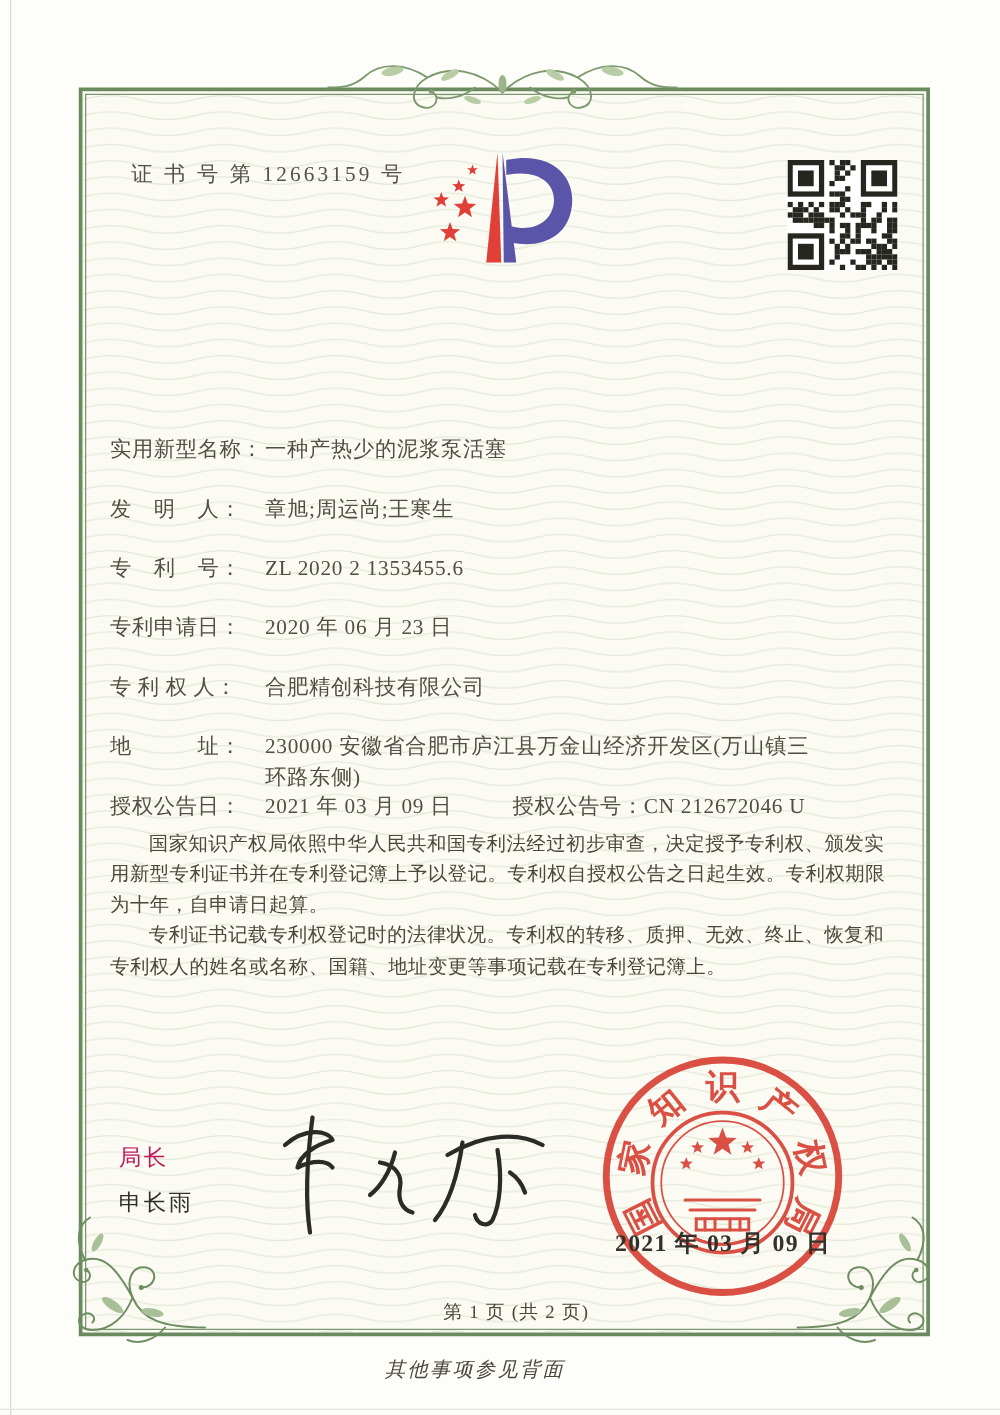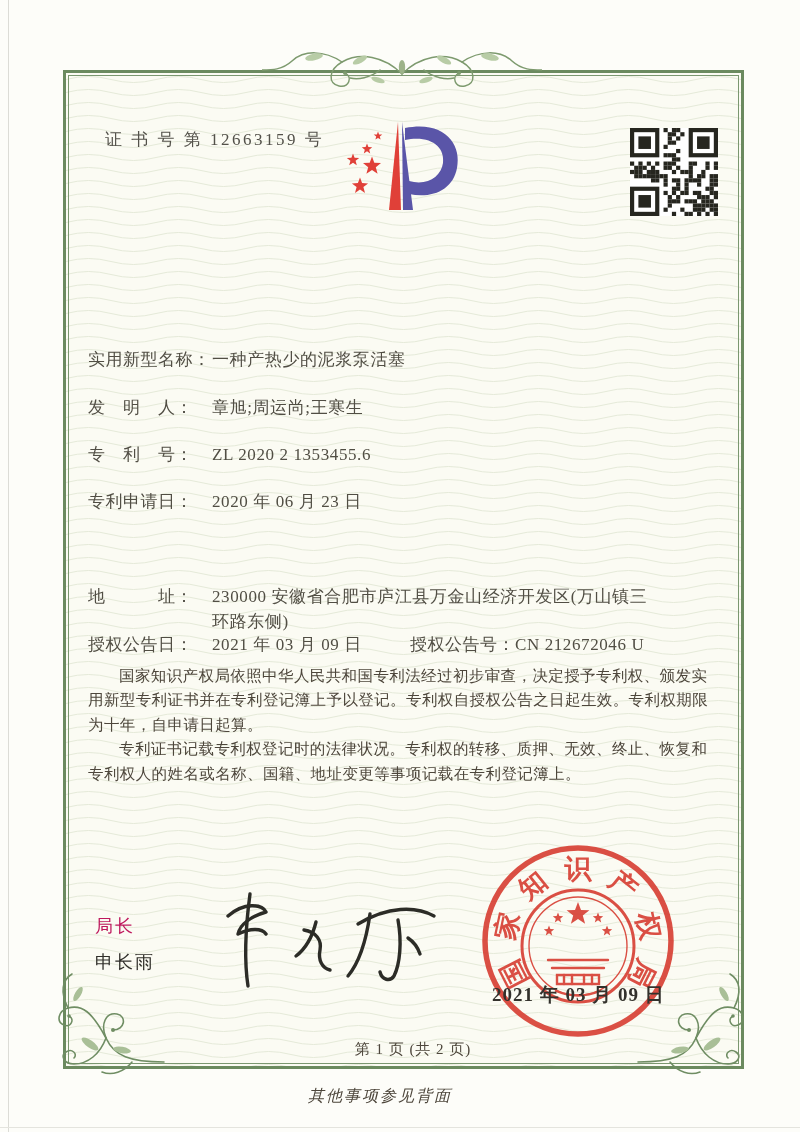--- a/index.html
+++ b/index.html
@@ -284,20 +284,24 @@
     <span class="val">章旭;周运尚;王寒生</span>
   </div>
   <div class="row" style="top:443px">
     <span class="lbl">专　利　号：</span>
     <span class="val">ZL 2020 2 1353455.6</span>
   </div>
   <div class="row" style="top:490px">
     <span class="lbl">专利申请日：</span>
     <span class="val">2020 年 06 月 23 日</span>
   </div>
+  <div class="row" style="top:538px">
+    <span class="lbl">专 利 权 人：</span>
+    <span class="val">合肥精创科技有限公司</span>
+  </div>
   <div class="row" style="top:585px">
     <span class="lbl">地　　　址：</span>
     <span class="val val-addr">230000 安徽省合肥市庐江县万金山经济开发区(万山镇三环路东侧)</span>
   </div>
   <div class="row" style="top:633px">
     <span class="lbl">授权公告日：</span>
     <span class="val val-mid">2021 年 03 月 09 日</span>
     <span class="lbl" style="width:auto;flex:0 0 auto">授权公告号：</span>
     <span class="val">CN 212672046 U</span>
   </div>

